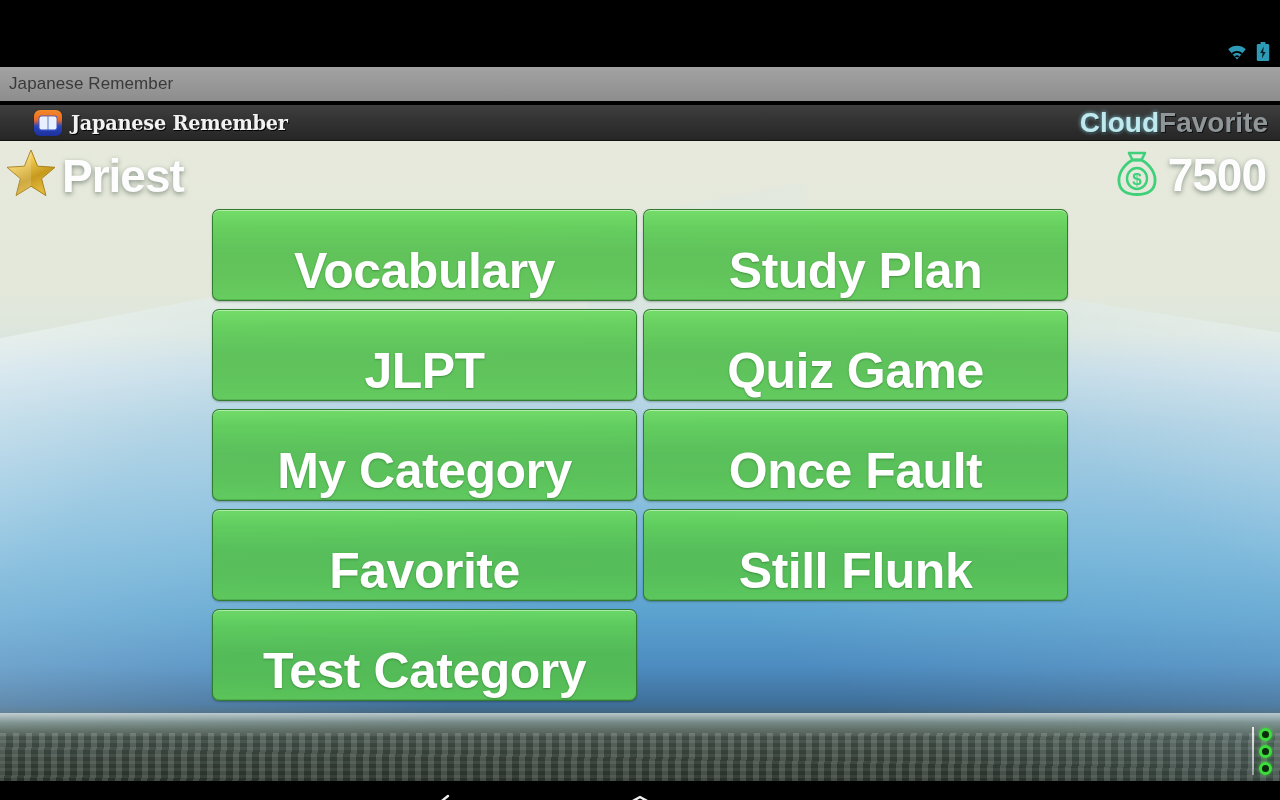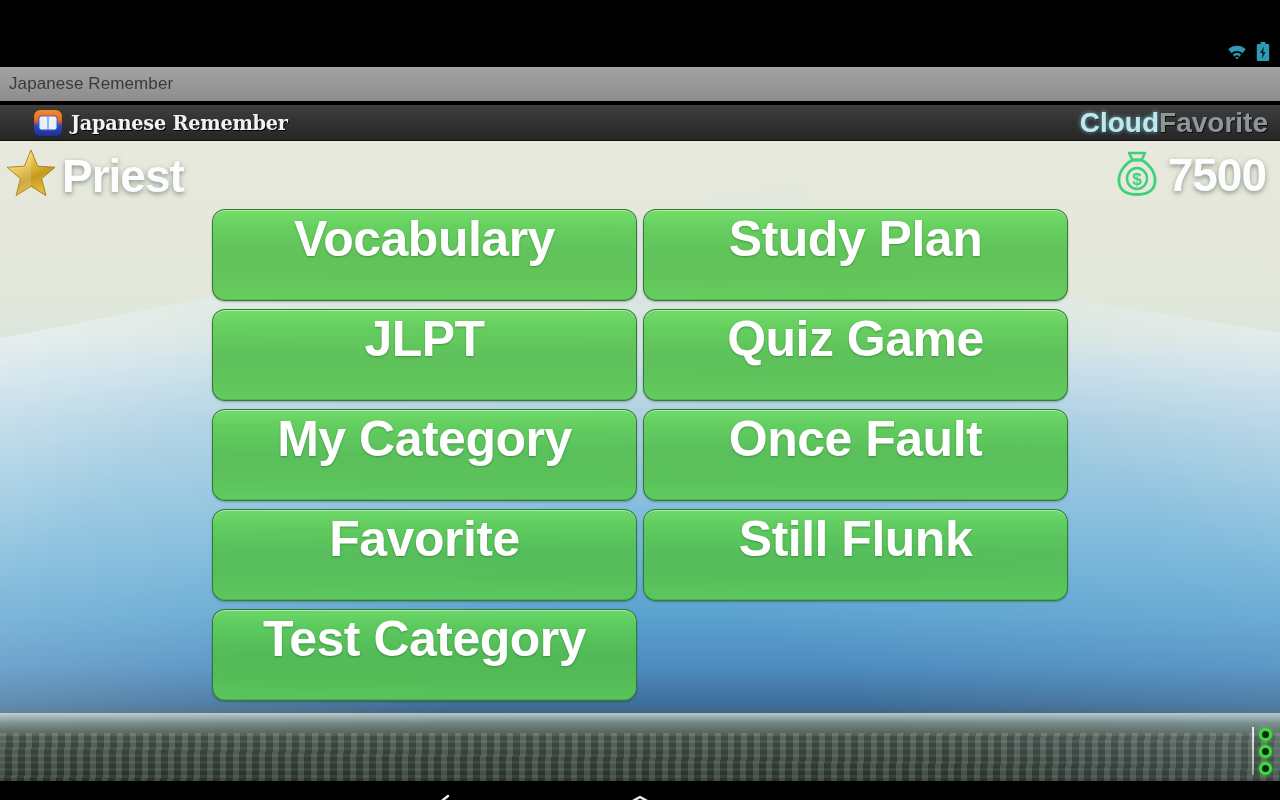--- a/index.html
+++ b/index.html
@@ -136,33 +136,33 @@
   .menu-grid {
     position:absolute; top:172px; left:212px;
     width:856px;
     display:grid;
     grid-template-columns:1fr 1fr;
     grid-auto-rows:92px;
     column-gap:6px; row-gap:8px;
   }
   .menu-btn {
     position:relative;
-    border-radius:13px;
+    border-radius:7px;
     border:1px solid rgba(40,110,40,.85);
     background:linear-gradient(to bottom,
         rgba(108,219,96,.93) 0%,
         rgba(92,205,84,.92) 18%,
         rgba(82,190,76,.90) 48%,
         rgba(84,192,76,.90) 72%,
         rgba(92,202,84,.92) 100%);
     box-shadow:
       inset 0 1px 0 rgba(255,255,255,.45),
       inset 0 -1px 0 rgba(0,0,0,.12),
       0 1px 2px rgba(0,0,0,.25);
-    display:flex; align-items:flex-start; justify-content:center;
+    display:flex; align-items:flex-end; justify-content:center;
     cursor:pointer;
     overflow:hidden;
   }
   .menu-btn-label {
     font-size:50px; font-weight:bold; color:#ffffff;
     letter-spacing:-0.5px;
     text-shadow:0 1px 2px rgba(20,70,20,.40);
     white-space:nowrap;
   }
 

